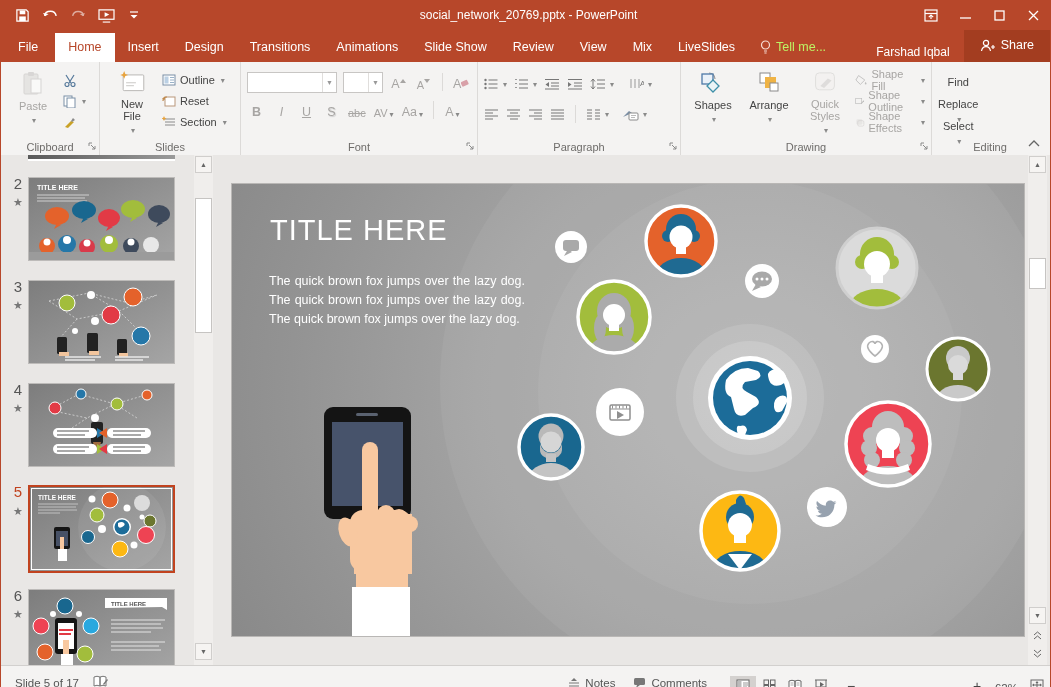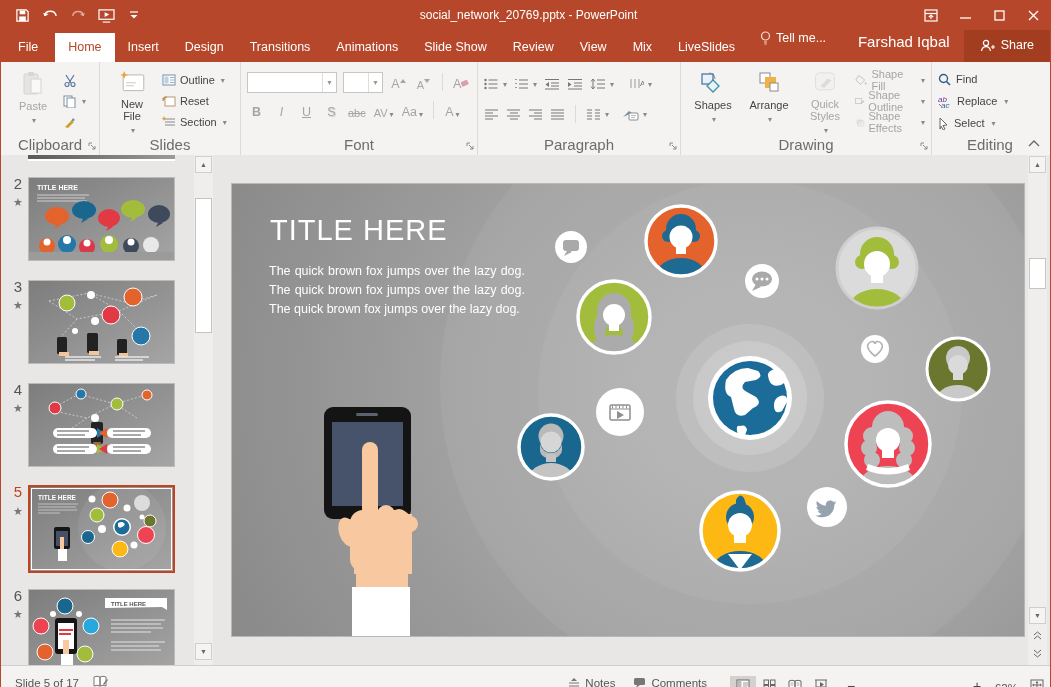--- a/index.html
+++ b/index.html
@@ -15,70 +15,70 @@
   .dim{opacity:.55}
   .win-title{flex:1;text-align:center;font-size:12px;white-space:nowrap;}
   .winctl{display:flex;height:30px;}
   .winctl .wbtn{width:34px;height:30px;display:flex;align-items:center;justify-content:center;font-size:12px;}
   
   .tabsrow{position:absolute;left:0;top:30px;width:100%;height:32px;background:#B7472A;
            display:flex;align-items:flex-end;color:#fff;font-size:12.5px;}
   .tab{padding:7px 13px 8px;cursor:default;}
   .tab.file{padding:7px 17px 8px;}
   .tab.active{background:#ffffff;color:#B7472A;}
-  .tellme{display:flex;align-items:center;gap:5px;padding:7px 12px 17px;color:#ffffff;}
+  .tellme{display:flex;align-items:center;gap:5px;padding:7px 12px 8px;color:#bef264;}
   .spacer{flex:1}
-  .username{padding:7px 14px 12px;font-size:15px;}
+  .username{padding:7px 14px 3px;font-size:12px;}
   .sharebtn{display:flex;align-items:center;gap:6px;background:#A33D20;padding:7px 16px 9px;height:16px;}
   
   .ribbon{position:absolute;left:0;top:62px;width:100%;height:93px;background:#F4F3F2;
           border-bottom:1px solid #D2D0CE;display:flex;font-size:11px;color:#444;}
   .rgroup{position:relative;border-right:1px solid #DCDAD8;padding:5px 6px 16px;display:flex;gap:4px;}
-  .rlabel{position:absolute;bottom:2px;left:0;right:0;text-align:center;color:#6e6c6a;font-size:15px;}
+  .rlabel{position:absolute;bottom:2px;left:0;right:0;text-align:center;color:#6e6c6a;font-size:11px;}
   .launcher{position:absolute;bottom:3px;right:3px;}
   .bigbtn{display:flex;flex-direction:column;align-items:center;justify-content:flex-start;
           gap:3px;min-width:46px;padding:4px 3px;text-align:center;line-height:1.15;}
   .bigbtn .cap{white-space:pre-line;}
   .dd::after{content:"▾";font-size:8px;color:#8a8a8a;margin-left:2px;}
   .dis{color:#A7A5A3;}
   .dis svg{opacity:.5}
   .minicol{display:flex;flex-direction:column;justify-content:flex-start;gap:5px;padding-top:5px;}
   .mini{display:flex;align-items:center;gap:4px;height:16px;}
   .srow{display:flex;align-items:center;gap:6px;height:22px;}
   .fontgrid{display:flex;flex-direction:column;gap:6px;padding-top:4px;}
   .combo{height:19px;border:1px solid #C8C6C4;background:#fff;display:flex;align-items:center;}
   .combo .arrow{margin-left:auto;width:13px;height:100%;border-left:1px solid #E0DEDC;
                 display:flex;align-items:center;justify-content:center;font-size:7px;color:#999;}
   .glyphbtn{min-width:17px;height:18px;display:flex;align-items:flex-end;justify-content:center;
             font-size:12.5px;color:#A7A5A3;padding:0 1px;}
   .vdiv{width:1px;background:#DCDAD8;margin:2px 3px;align-self:stretch;}
   .pgrid{display:flex;flex-direction:column;gap:8px;padding-top:6px;}
   .icobtn{display:flex;align-items:center;gap:2px;}
   .editcol{display:flex;flex-direction:column;gap:6px;padding-top:4px;}
-  .ecmd{display:flex;align-items:center;gap:5px;height:16px;font-size:11px;color:#444;}
+  .ecmd{display:flex;align-items:center;gap:5px;height:16px;font-size:11px;color:#444;flex-direction:column;}
   .collapse{position:absolute;right:10px;bottom:6px;}
   
   .thumbs{position:absolute;left:0;top:155px;width:215px;height:510px;background:#E9E7E5;overflow:hidden;}
   .thumbnum{position:absolute;left:8px;width:18px;text-align:center;font-size:15px;color:#555;}
   .thumbnum.sel{color:#C1431F;}
   .thumbstar{position:absolute;left:9px;width:16px;text-align:center;font-size:11px;color:#777;}
   .thumbbox{position:absolute;left:27px;width:147px;height:84px;background:#fff;border:1px solid #BDBBB9;box-sizing:border-box;}
   .thumbbox svg{display:block}
   .thumbbox.sel{border:2px solid #C1431F;outline:1px solid #fff;outline-offset:-4px;}
   .sliver{position:absolute;left:27px;top:0;width:147px;height:4px;background:linear-gradient(90deg,#5a5a5a,#9a9a9a);border-bottom:2px solid #fff;}
   .tscroll{position:absolute;left:193px;top:0;width:19px;height:510px;background:#F0EEEC;}
   .sarrow{position:absolute;left:1px;width:17px;height:17px;background:#F6F4F2;border:1px solid #D0CECC;
           box-sizing:border-box;display:flex;align-items:center;justify-content:center;font-size:7px;color:#666;}
   .sthumb{position:absolute;left:1px;width:17px;background:#fff;border:1px solid #C6C4C2;box-sizing:border-box;}
   
   .canvas{position:absolute;left:215px;top:155px;width:836px;height:510px;background:#E9E7E5;}
   .slide{position:absolute;left:15px;top:28px;width:792px;height:452px;border:1px solid #B9B7B5;box-sizing:content-box;
          background:radial-gradient(620px 560px at 66% 46%, #b3b3b3 0%, #a3a3a3 45%, #939393 75%, #878787 100%);overflow:hidden;}
   .slide-title{position:absolute;left:38px;top:30px;color:#fff;font-size:29px;letter-spacing:1px;font-weight:400;}
-  .slide-body{position:absolute;left:37px;top:78px;width:256px;color:#fff;font-size:12.5px;line-height:1.52;text-align:justify;}
+  .slide-body{position:absolute;left:37px;top:88px;width:256px;color:#fff;font-size:12.5px;line-height:1.52;text-align:justify;}
   .vscroll{position:absolute;right:5px;top:0;width:19px;height:510px;background:#F0EEEC;}
   
   .statusbar{position:absolute;left:0;top:665px;width:100%;height:38px;background:#F4F3F2;border-top:1px solid #D2D0CE;
              box-sizing:border-box;display:flex;align-items:center;font-size:11.5px;color:#555;border-bottom:4px solid #a21caf;}
   .statusbar .left{display:flex;align-items:center;gap:14px;padding-left:14px;}
   .statusbar .right{margin-left:auto;display:flex;align-items:flex-end;gap:0;padding-right:0;}
   .sbtn{display:flex;align-items:center;gap:5px;padding:2px 9px;height:18px;}
   .viewbtn{width:26px;height:18px;display:flex;align-items:center;justify-content:center;}
   .viewbtn.sel{background:#D4D1CF;}
   .zoomtrack{width:96px;height:2px;background:#8a8a8a;position:relative;margin:0 8px;}

